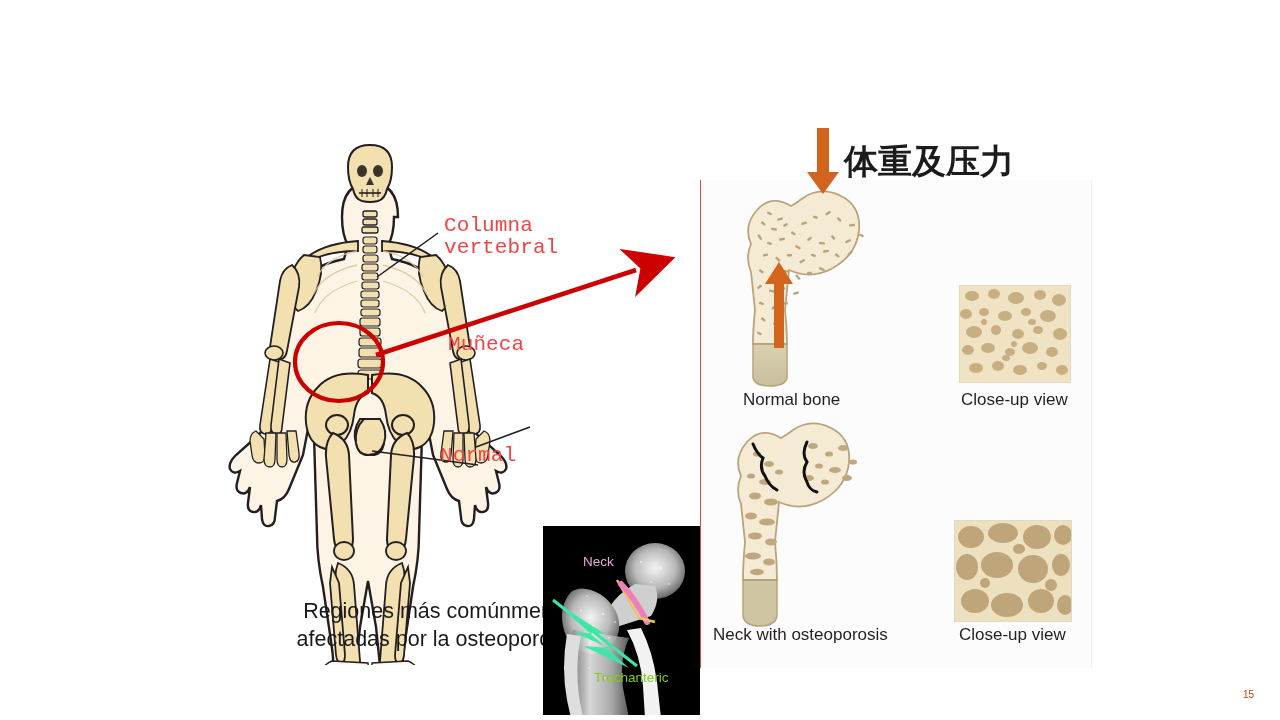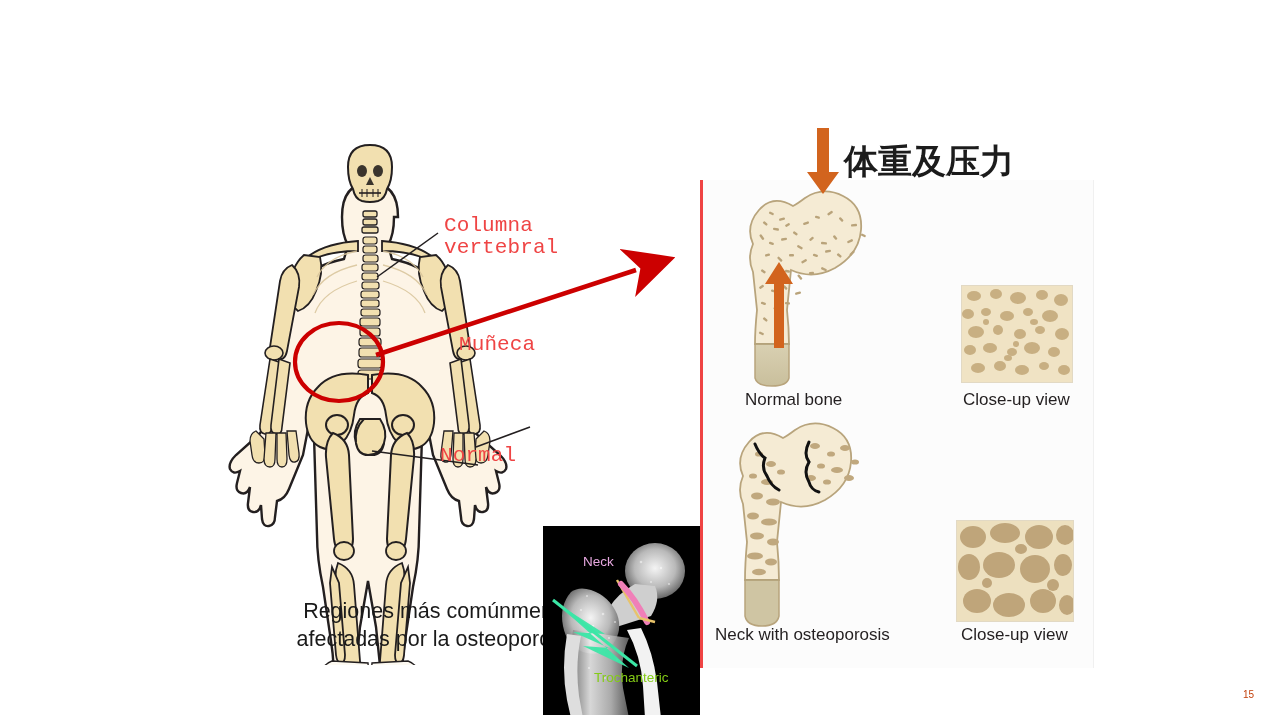--- a/index.html
+++ b/index.html
@@ -34,21 +34,21 @@
   .anno-label {
     position: absolute;
     color: #ef4444;
     font-size: 21px;
     line-height: 22px;
     letter-spacing: .1px;
     white-space: pre;
     font-family: Liberation Mono, monospace;
   }
   #lbl-columna { left: 244px; top: 90px; }
-  #lbl-muneca  { left: 248px; top: 209px; margin-left: 11px; }
+  #lbl-muneca  { left: 248px; top: 209px; }
   #lbl-cadera  { left: 240px; top: 320px; }
 
   .caption-es {
     position: absolute;
     left: 12px;
     top: 472px;
     width: 450px;
     text-align: center;
     color: #1a1a1a;
     font-size: 21.5px;
@@ -77,21 +77,21 @@
   #xray-troch { left: 51px; top: 144px; color: #84cc16; }
 
   
   .bone-panel {
     position: absolute;
     left: 700px;
     top: 180px;
     width: 390px;
     height: 488px;
     background: #fcfcfc;
-    border-left: 3px solid #ef4444;
+    border-left: 1px solid #ef4444;
     border-right: 1px solid #f0f0f0;
   }
   .bone-svg { position: absolute; left: 0; top: 0; }
 
   .bone-caption {
     position: absolute;
     color: #231f20;
     font-size: 17px;
     white-space: nowrap;
     font-family: "Liberation Sans", sans-serif;

